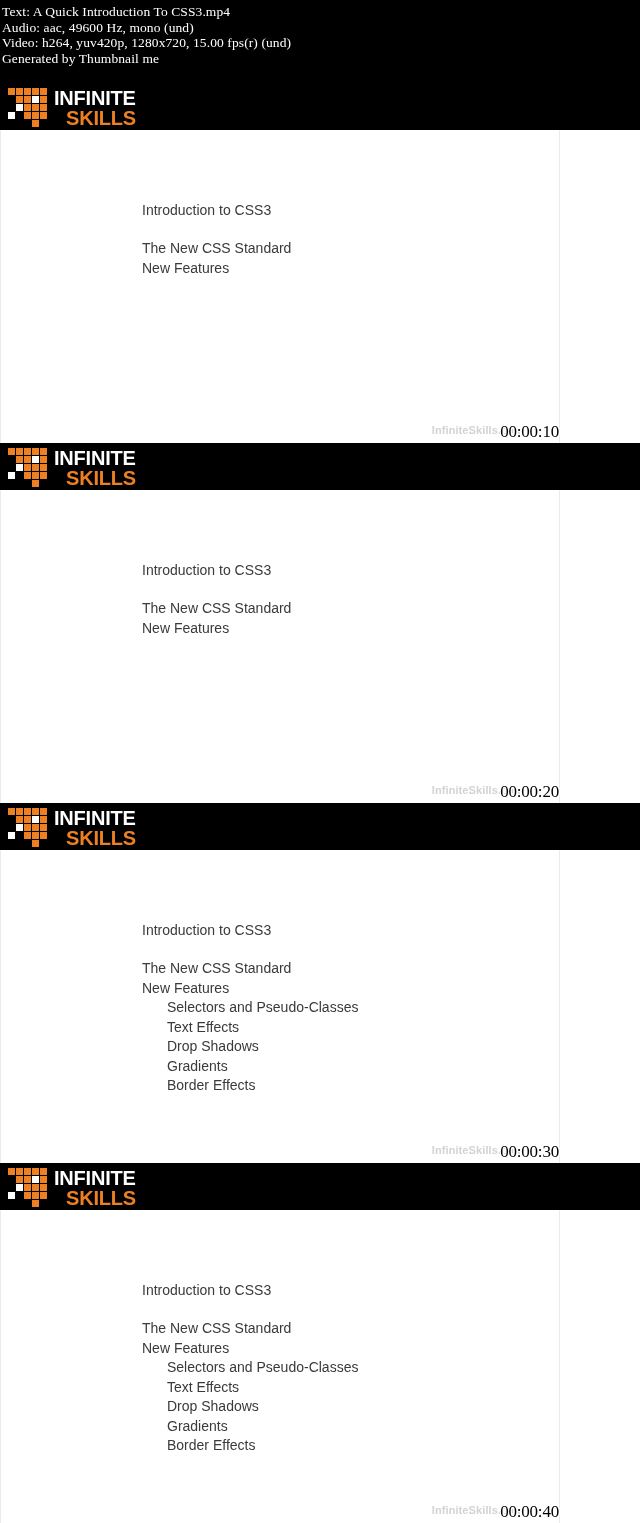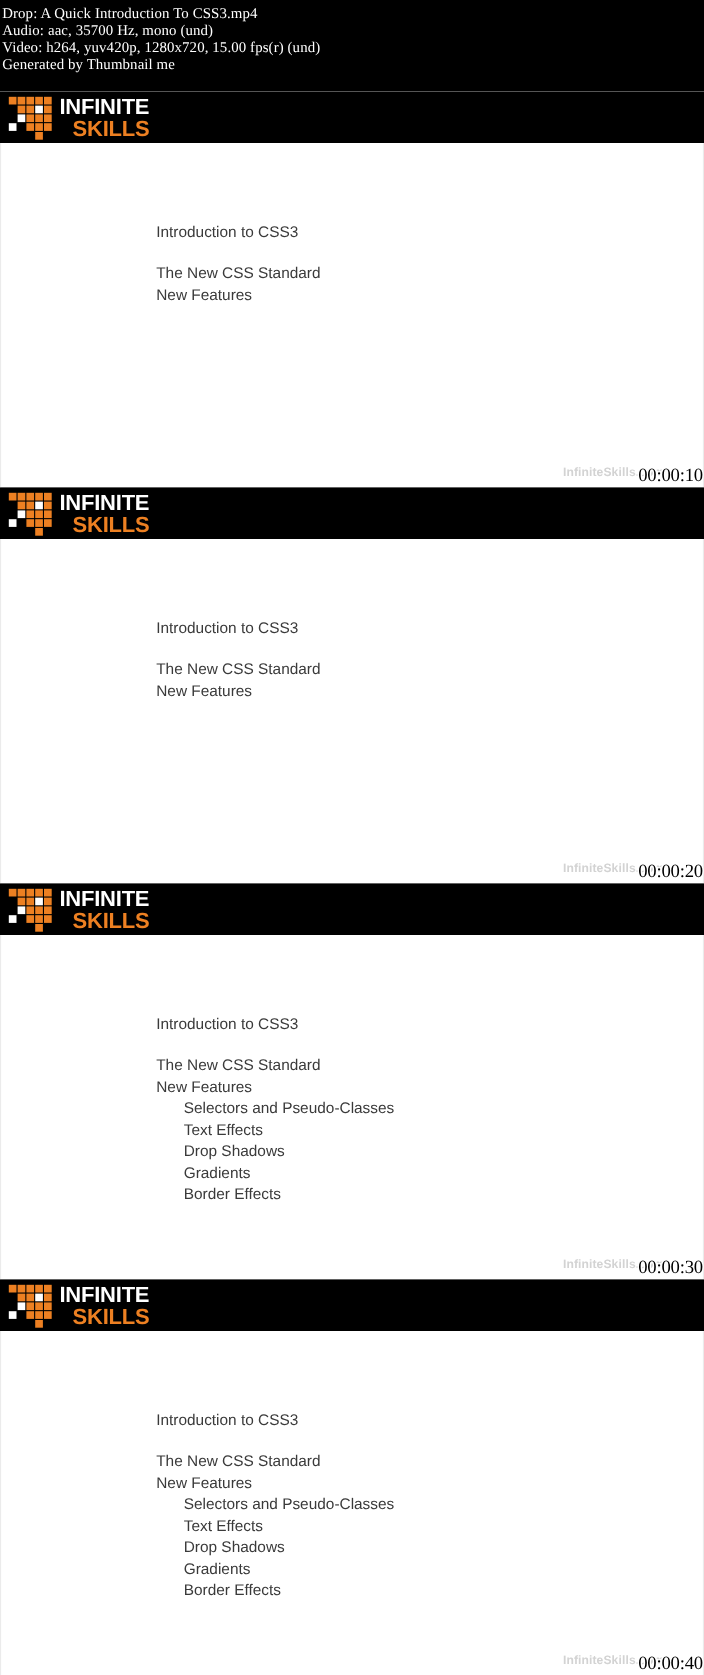--- a/index.html
+++ b/index.html
@@ -96,21 +96,21 @@
     font-size: 20px;
     letter-spacing: -0.2px;
     margin-top: 1px;
     padding-left: 12px;
     height: 19px;
   }
 
   
   .slide-body {
     position: relative;
-    width: 640px;
+    width: 560px;
     height: 313px;
     background: #ffffff;
     box-sizing: border-box;
     text-decoration: underline;
   }
   .slide-inner {
     position: absolute;
     left: 142px;
     top: 71px;
     right: 0;
@@ -182,22 +182,22 @@
     top: 0;
     width: 1px;
     height: 100%;
     background: #ebebeb;
   }
 </style>
 </head>
 <body>
 
 <div id="info-header">
-  <span class="info-line">Drop: A Quick Introduction To CSS3.mp4</span>
-  <span class="info-line">Audio: aac, 35700 Hz, mono (und)</span>
+  <span class="info-line">Text: A Quick Introduction To CSS3.mp4</span>
+  <span class="info-line">Audio: aac, 49600 Hz, mono (und)</span>
   <span class="info-line">Video: h264, yuv420p, 1280x720, 15.00 fps(r) (und)</span>
   <span class="info-line">Generated by Thumbnail me</span>
 </div>
 
 <div id="thumb-grid">
     <div class="thumb">
       <div class="banner">
         <div class="logo">
           <div class="logo-grid">
             <i style="left: 0px; top: 0px; background: rgb(237, 128, 34);"></i>

